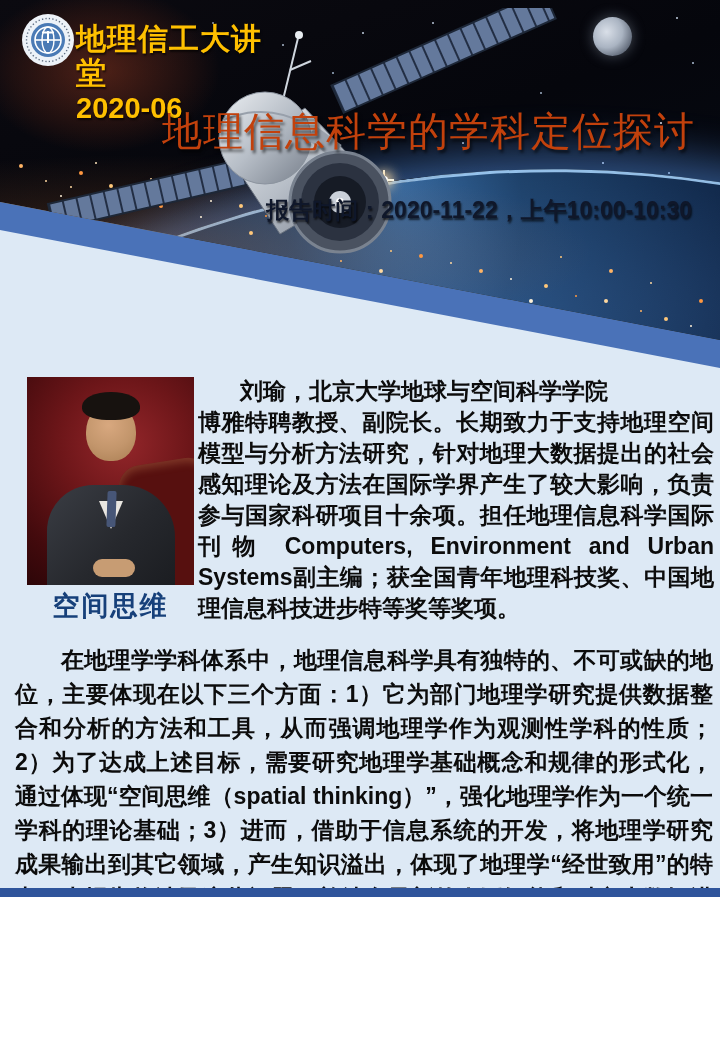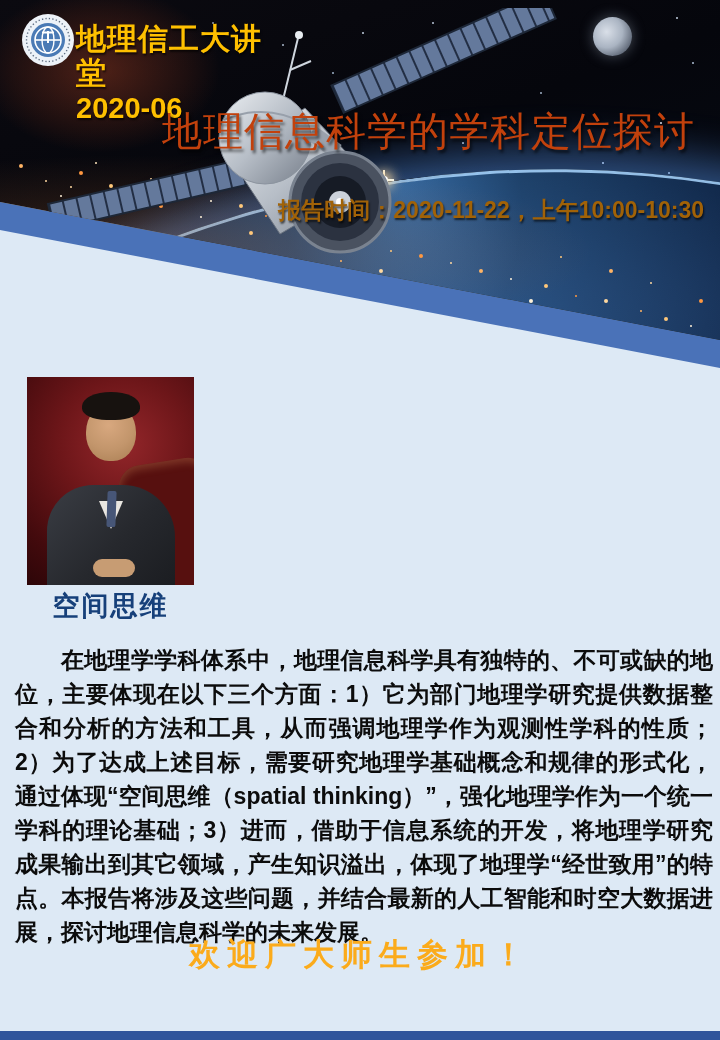--- a/index.html
+++ b/index.html
@@ -1,17 +1,17 @@
 <!DOCTYPE html>
 <html><head>
 <meta charset="utf-8">
 <style>
   html,body{margin:0;padding:0;}
   body{font-family:"Liberation Sans","DejaVu Sans",sans-serif;}
-  .page{position:relative;width:720px;height:1040px;background:#dde9f5;overflow:hidden;}
+  .page{position:relative;width:720px;height:897px;background:#dde9f5;overflow:hidden;}
 
   
   .hero{position:absolute;left:0;top:0;width:720px;height:380px;
         background:linear-gradient(160deg,#0b0a10 0%,#05060c 45%,#060b16 100%);
         clip-path:polygon(0 0,720px 0,720px 340px,0 202px);z-index:2;}
   .red-glow{position:absolute;left:-60px;top:-40px;width:320px;height:220px;
         background:radial-gradient(closest-side,rgba(135,52,30,.55),rgba(90,35,20,.25) 55%,transparent 75%);}
   .stars{position:absolute;left:0;top:0;width:2px;height:2px;background:transparent;border-radius:50%;
         box-shadow:500px 40px 0 0 #cfd8e6,540px 92px 0 0 #9fb0c6,432px 22px 0 0 #b9c6d8,
         660px 122px 0 0 #dfe7f2,692px 62px 0 0 #aebfd4,362px 32px 0 0 #c2cfe0,
@@ -55,21 +55,21 @@
         clip-path:polygon(0 202px,720px 340px,720px 368px,0 230px);z-index:1;}
 
   
   .brand{position:absolute;left:76px;top:22px;z-index:5;color:#FFC000;font-weight:bold;
         text-shadow:1px 2px 2px rgba(0,0,0,.65);width:215px;}
   .brand .series{font-size:30px;line-height:34px;letter-spacing:1px;}
   .brand .issue{font-size:29px;line-height:32px;margin-top:2px;}
   .logo{position:absolute;left:21px;top:13px;z-index:5;}
   .lecture-title{position:absolute;left:142px;top:104px;z-index:5;color:#c2410c;
         font-size:40px;font-weight:normal;letter-spacing:1px;text-shadow:2px 3px 3px rgba(0,0,0,.6);margin-left:20px;}
-  .info{position:absolute;right:16px;top:192px;z-index:5;color:#a16207;font-weight:bold;
+  .info{position:absolute;right:28px;top:192px;z-index:5;color:#0f172a;font-weight:bold;
         font-size:23px;line-height:37px;text-align:right;text-shadow:1px 2px 2px rgba(0,0,0,.65);margin-left:21px;}
 
   
   .photo{position:absolute;left:27px;top:377px;width:167px;height:208px;overflow:hidden;z-index:3;
         background:radial-gradient(circle at 58% 32%,#93262a 0%,#6d1619 38%,#430a0d 75%,#2d0608 100%);}
   .photo .chair{position:absolute;right:-24px;top:84px;width:92px;height:140px;background:#57100f;
         border-radius:22px;transform:rotate(-9deg);box-shadow:inset 0 4px 8px rgba(255,180,120,.25);}
   .photo .suit{position:absolute;left:20px;bottom:-8px;width:128px;height:108px;
         background:linear-gradient(135deg,#3a3d44 0%,#26282d 55%,#1a1c20 100%);border-radius:46px 52px 0 0;}
   .photo .shirt{position:absolute;left:72px;bottom:56px;width:0;height:0;
@@ -180,19 +180,23 @@
     <div class="chair"></div>
     <div class="suit"></div>
     <div class="shirt"></div>
     <div class="tie"></div>
     <div class="head"></div>
     <div class="hair"></div>
     <div class="hands"></div>
   </div>
   <div class="speaker-name">空间思维</div>
 
+  <div class="bio">
+    <div class="line1">刘瑜，北京大学地球与空间科学学院</div>
+    <div class="rest">博雅特聘教授、副院长。长期致力于支持地理空间模型与分析方法研究，针对地理大数据提出的社会感知理论及方法在国际学界产生了较大影响，负责参与国家科研项目十余项。担任地理信息科学国际刊物 Computers, Environment and Urban Systems副主编；获全国青年地理科技奖、中国地理信息科技进步特等奖等奖项。</div>
+  </div>
 
   <p class="abstract">在地理学学科体系中，地理信息科学具有独特的、不可或缺的地位，主要体现在以下三个方面：1）它为部门地理学研究提供数据整合和分析的方法和工具，从而强调地理学作为观测性学科的性质；2）为了达成上述目标，需要研究地理学基础概念和规律的形式化，通过体现“空间思维（spatial thinking）”，强化地理学作为一个统一学科的理论基础；3）进而，借助于信息系统的开发，将地理学研究成果输出到其它领域，产生知识溢出，体现了地理学“经世致用”的特点。本报告将涉及这些问题，并结合最新的人工智能和时空大数据进展，探讨地理信息科学的未来发展。</p>
 
   <div class="welcome">欢迎广大师生参加！</div>
 
   <div class="footer-bar"></div>
 </div>
 
 </body></html>

